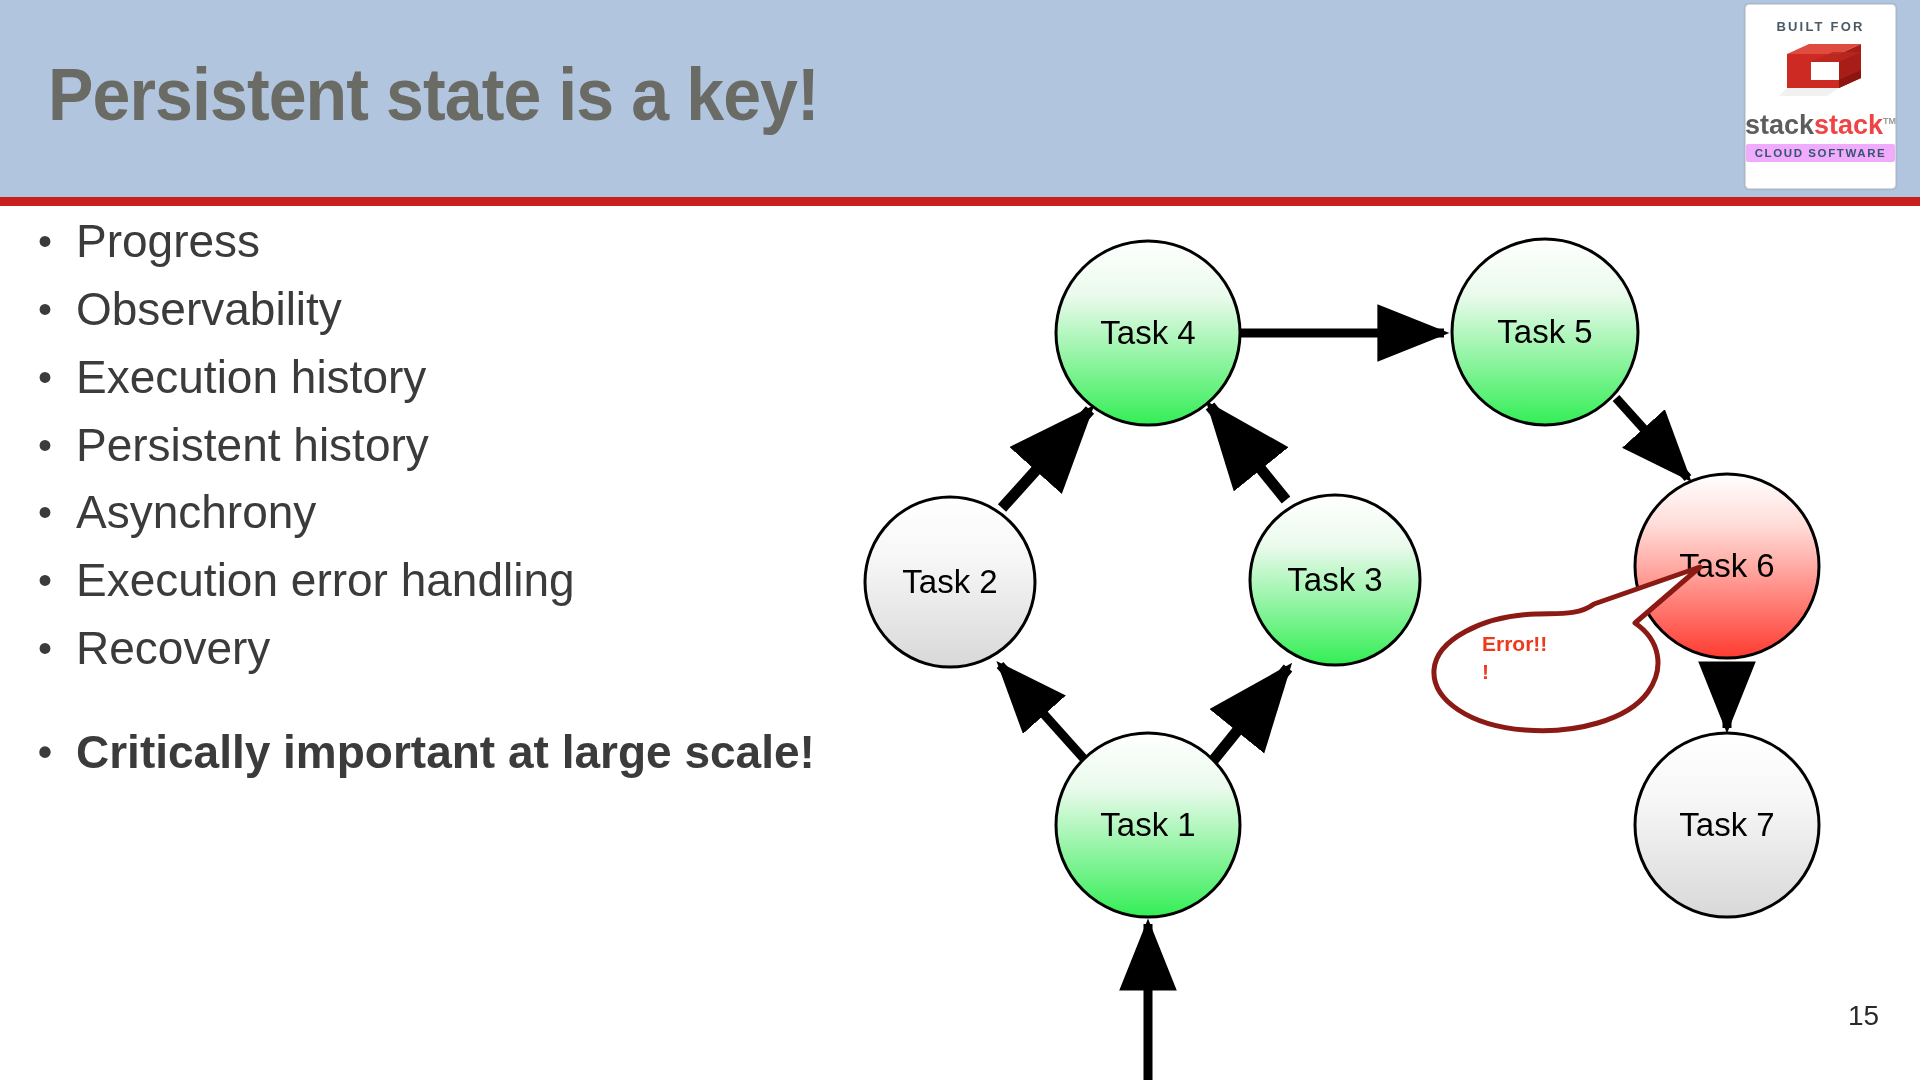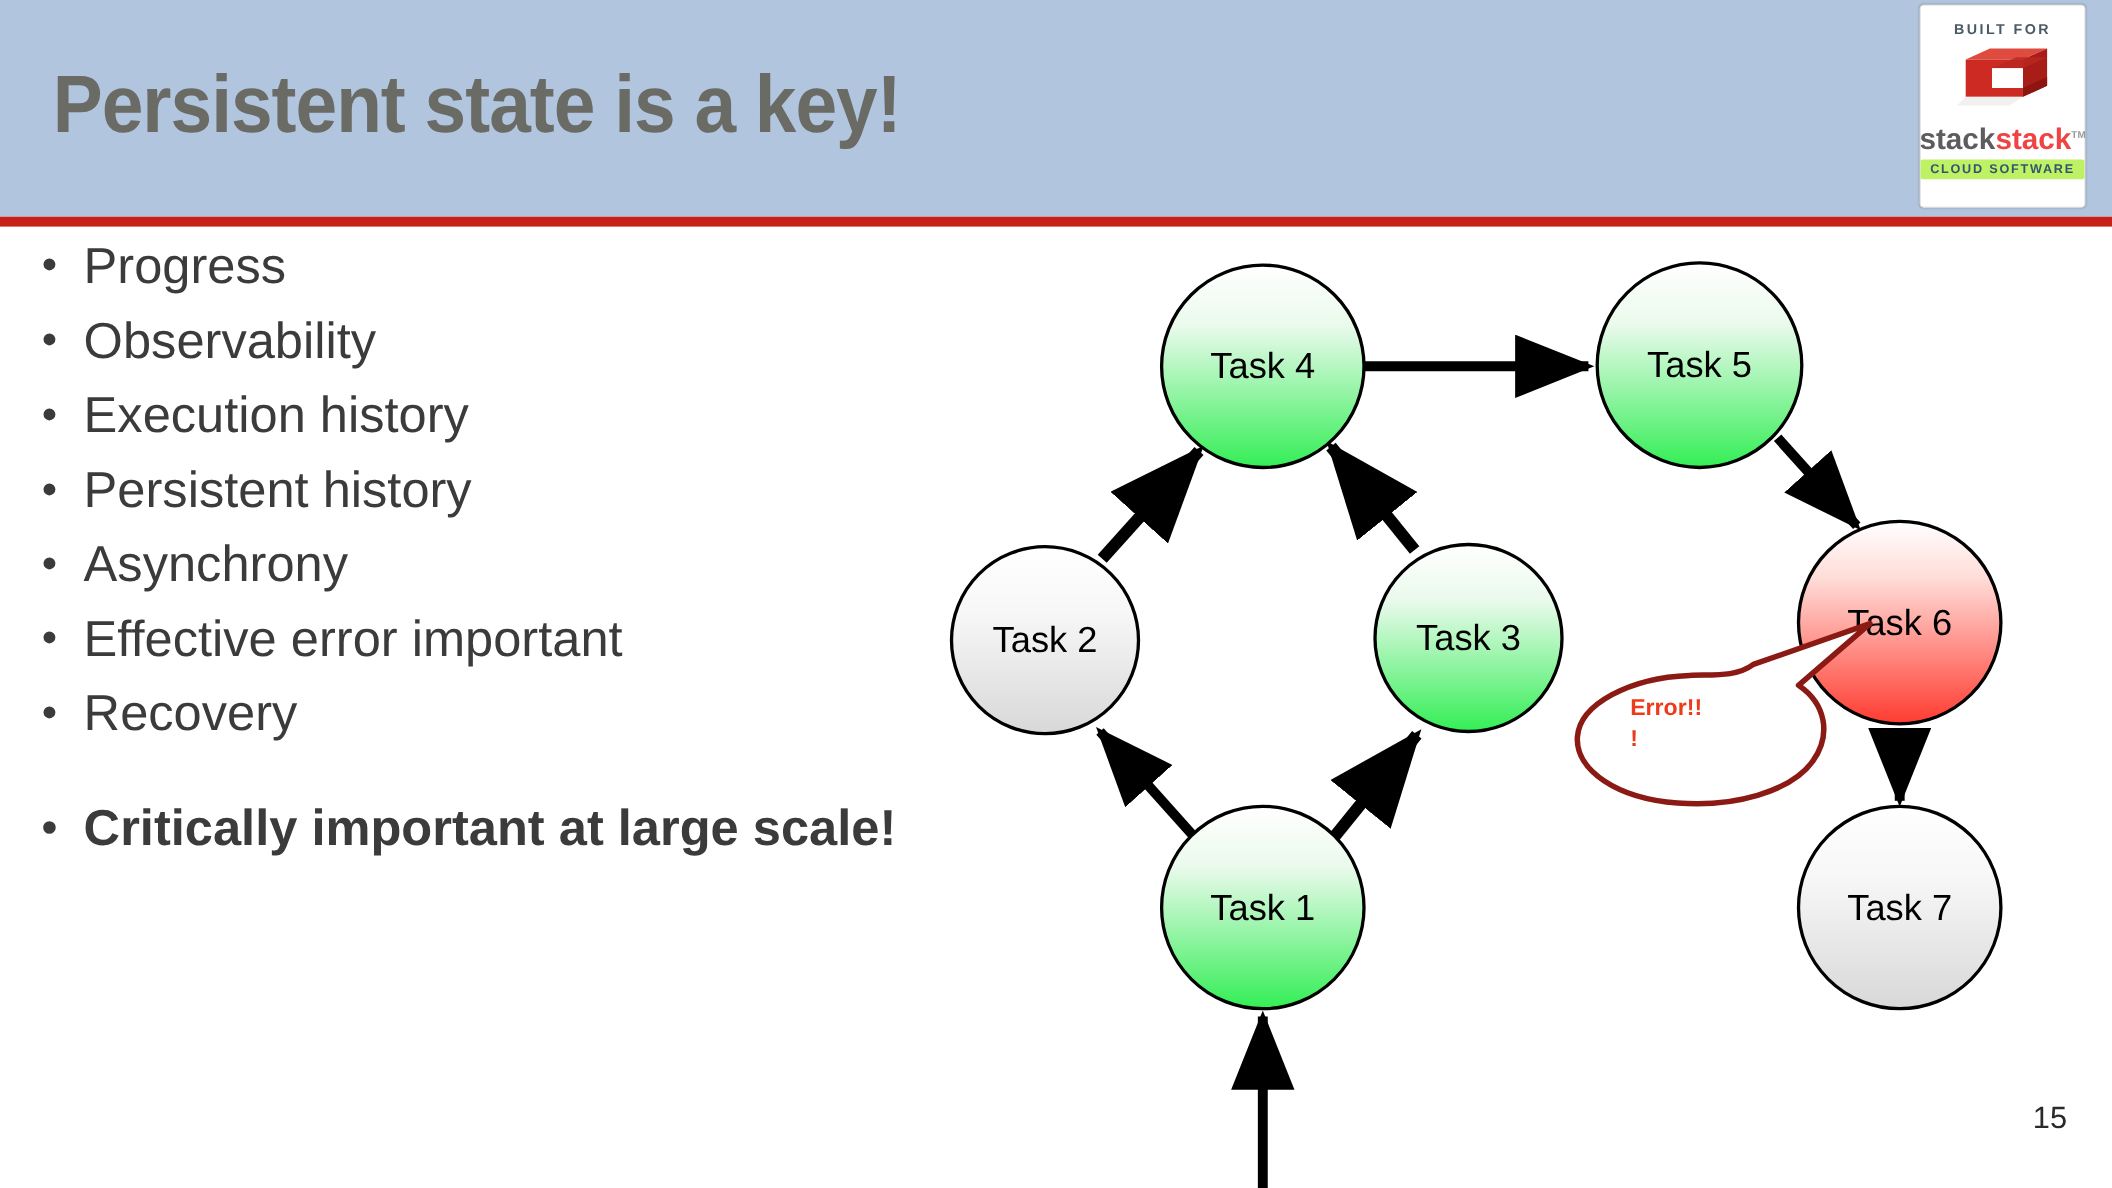--- a/index.html
+++ b/index.html
@@ -37,21 +37,21 @@
   }
   #logo-mark{ margin-top:6px; }
   #logo-word{
     margin-top:4px;font-size:27px;font-weight:bold;line-height:1;
     white-space:nowrap;
   }
   #logo-word .open{color:#5d5d5d;}
   #logo-word .stack{color:#ef4444;}
   #logo-word .tm{font-size:9px;vertical-align:super;color:#9a9a9a;}
   #logo-cloud{
-    margin-top:5px;background:#bef264;color:#33566e;
+    margin-top:5px;background:#f0abfc;color:#33566e;
     font-size:11.5px;letter-spacing:1.6px;font-weight:bold;
     padding:3px 9px;border-radius:2px;white-space:nowrap;
   }
   
   #bullet-list{
     position:absolute;left:38px;top:208px;width:860px;
   }
   .bullet-row{
     display:flex;align-items:flex-start;
     font-size:46px;color:#3b3b3b;line-height:1.475;
@@ -122,21 +122,21 @@
     <div class="bullet-row">
       <span class="dot">•</span>
       <span class="txt">Persistent history</span>
     </div>
     <div class="bullet-row">
       <span class="dot">•</span>
       <span class="txt">Asynchrony</span>
     </div>
     <div class="bullet-row">
       <span class="dot">•</span>
-      <span class="txt">Effective error important</span>
+      <span class="txt">Execution error handling</span>
     </div>
     <div class="bullet-row">
       <span class="dot">•</span>
       <span class="txt">Recovery</span>
     </div>
     <div class="bullet-row emph spaced">
       <span class="dot">•</span>
       <span class="txt">Critically important at large scale!</span>
     </div>
   </div>

